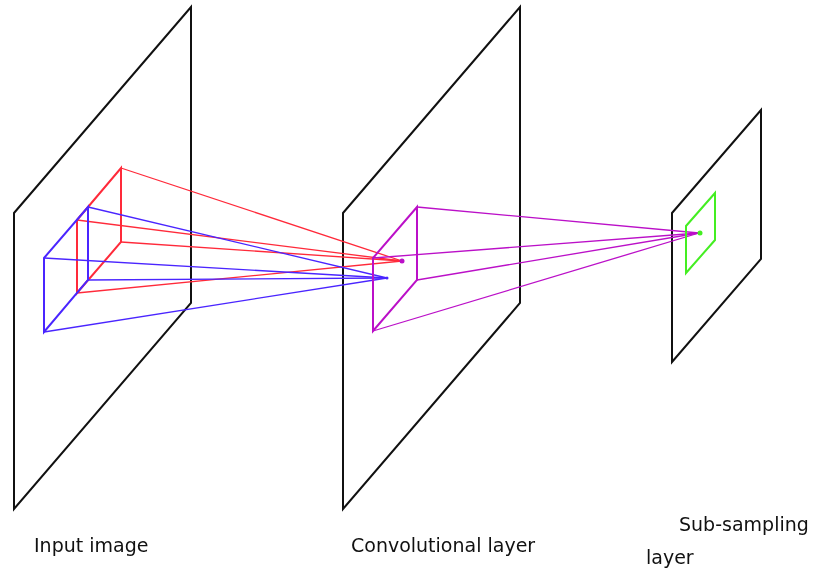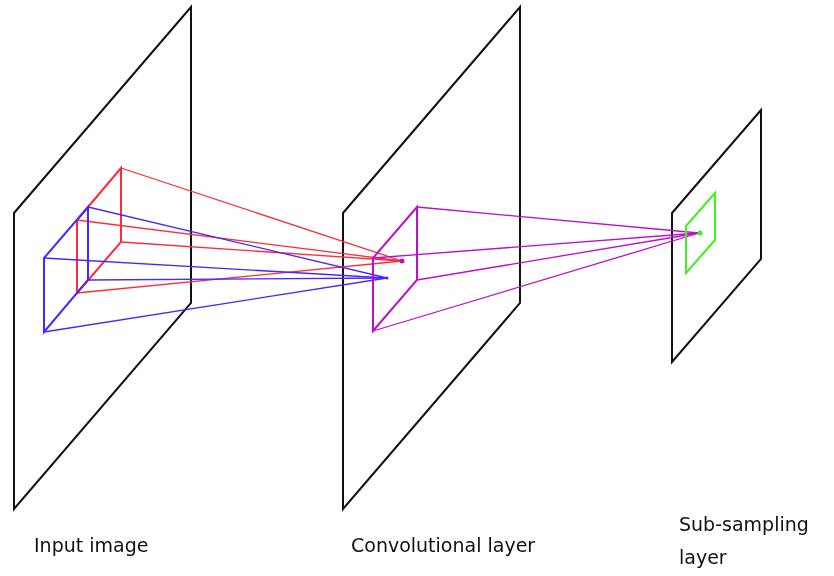--- a/index.html
+++ b/index.html
@@ -42,13 +42,13 @@
   <circle cx="402" cy="261" r="2.5" fill="#bb10c8"></circle>
   <circle cx="387" cy="278" r="1.5" fill="#4a25ff"></circle>
 
   <polygon points="686,226 715,193 715,240 686,273" fill="none" stroke="#44ee22" stroke-width="2"></polygon>
   <circle cx="700" cy="233" r="2.5" fill="#44ee22"></circle>
 </svg>
 
 <div class="label" style="left:34px; top:533px;">Input image</div>
 <div class="label" style="left:351px; top:533px;">Convolutional layer</div>
 <div class="label" style="left:679px; top:512px;">Sub-sampling</div>
-<div class="label" style="left:679px; top:545px;">layer</div>
+<div class="label" style="left:646px; top:545px;">layer</div>
 
 </body></html>

